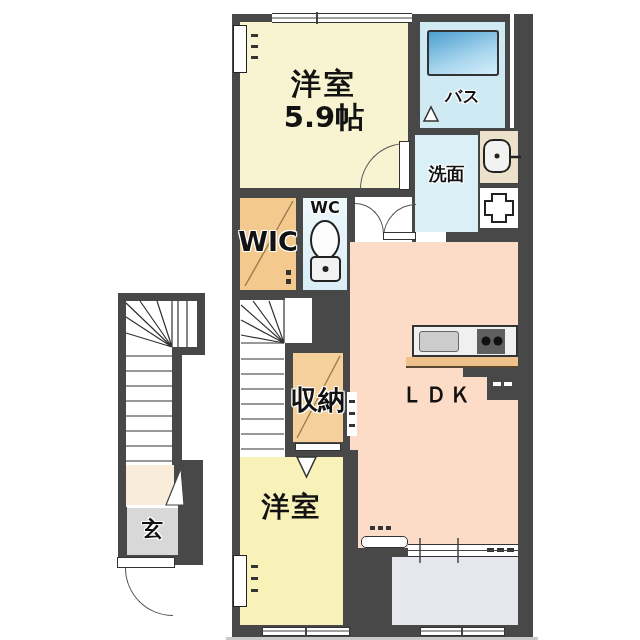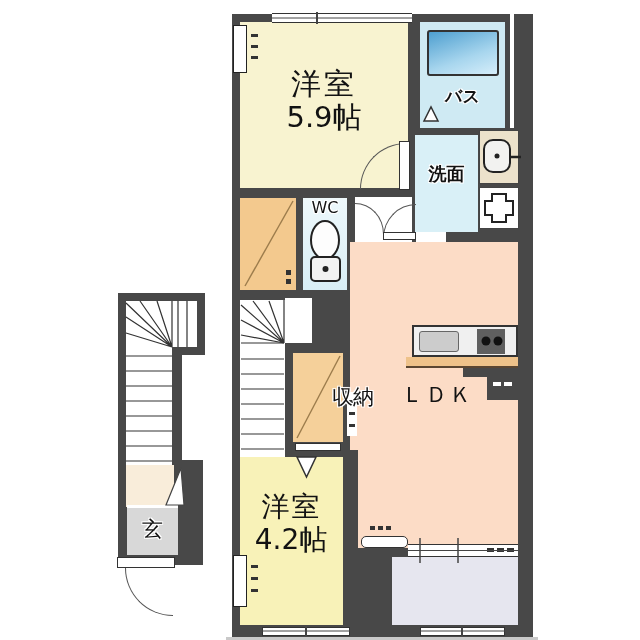--- a/index.html
+++ b/index.html
@@ -1,20 +1,20 @@
 <!DOCTYPE html>
 <html><head>
 <meta charset="utf-8">
 <style>
   html,body{margin:0;padding:0;background:#fff;}
   #canvas{position:relative;width:640px;height:640px;background:#ffffff;overflow:hidden;
           font-family:"DejaVu Sans","Liberation Sans",sans-serif;}
   .abs{position:absolute;}
   .wall{background:#484848;}
-  .lbl{position:absolute;color:#121212;font-weight:400;text-align:center;line-height:1.05;}
+  .lbl{position:absolute;color:#121212;font-weight:700;text-align:center;line-height:1.05;}
   .halo{text-shadow:-1px -1px 0 #fff,1px -1px 0 #fff,-1px 1px 0 #fff,1px 1px 0 #fff,0 0 2px #fff;}
   .arc{position:absolute;border:0 solid #555;}
   .leaf{position:absolute;background:#fff;border:1.5px solid #333;box-sizing:border-box;}
   .winrect{position:absolute;background:#fff;border:1.5px solid #222;box-sizing:border-box;}
   .dash{position:absolute;background:#333;}
   .wdash{position:absolute;background:#fff;}
   svg{position:absolute;left:0;top:0;pointer-events:none;}
 </style>
 </head>
 <body>
@@ -148,19 +148,19 @@
         <path d="M306,627 V636" stroke-width="2"></path>
       <path d="M420,631 H505"></path>
         <path d="M462,627 V636" stroke-width="2"></path>
     </g>
   </svg>
 
   <div class="lbl" style="left:240px;top:68px;width:168px;font-size:30px;letter-spacing:3px;">洋室</div>
   <div class="lbl" style="left:240px;top:102px;width:168px;font-size:29px;">5.9帖</div>
   <div class="lbl halo" style="left:420px;top:88px;width:85px;font-size:17px;font-weight:600;">バス</div>
   <div class="lbl halo" style="left:415px;top:165px;width:63px;font-size:18px;font-weight:600;">洗面</div>
+  <div class="lbl halo" style="left:238px;top:228px;width:60px;font-size:27px;">WIC</div>
   <div class="lbl halo" style="left:303px;top:200px;width:44px;font-size:16px;">WC</div>
-  <div class="lbl halo" style="left:289px;top:386px;width:58px;font-size:21px;margin-left:35px;">収納</div>
+  <div class="lbl halo" style="left:289px;top:386px;width:58px;font-size:27px;">収納</div>
   <div class="lbl" style="left:360px;top:383px;width:155px;font-size:22px;letter-spacing:2px;">ＬＤＫ</div>
   <div class="lbl" style="left:240px;top:492px;width:103px;font-size:28px;letter-spacing:2px;">洋室</div>
-  <div class="lbl" style="left:236px;top:525px;width:110px;font-size:28px;">4.2帖</div>
 
 </div>
 
 </body></html>

